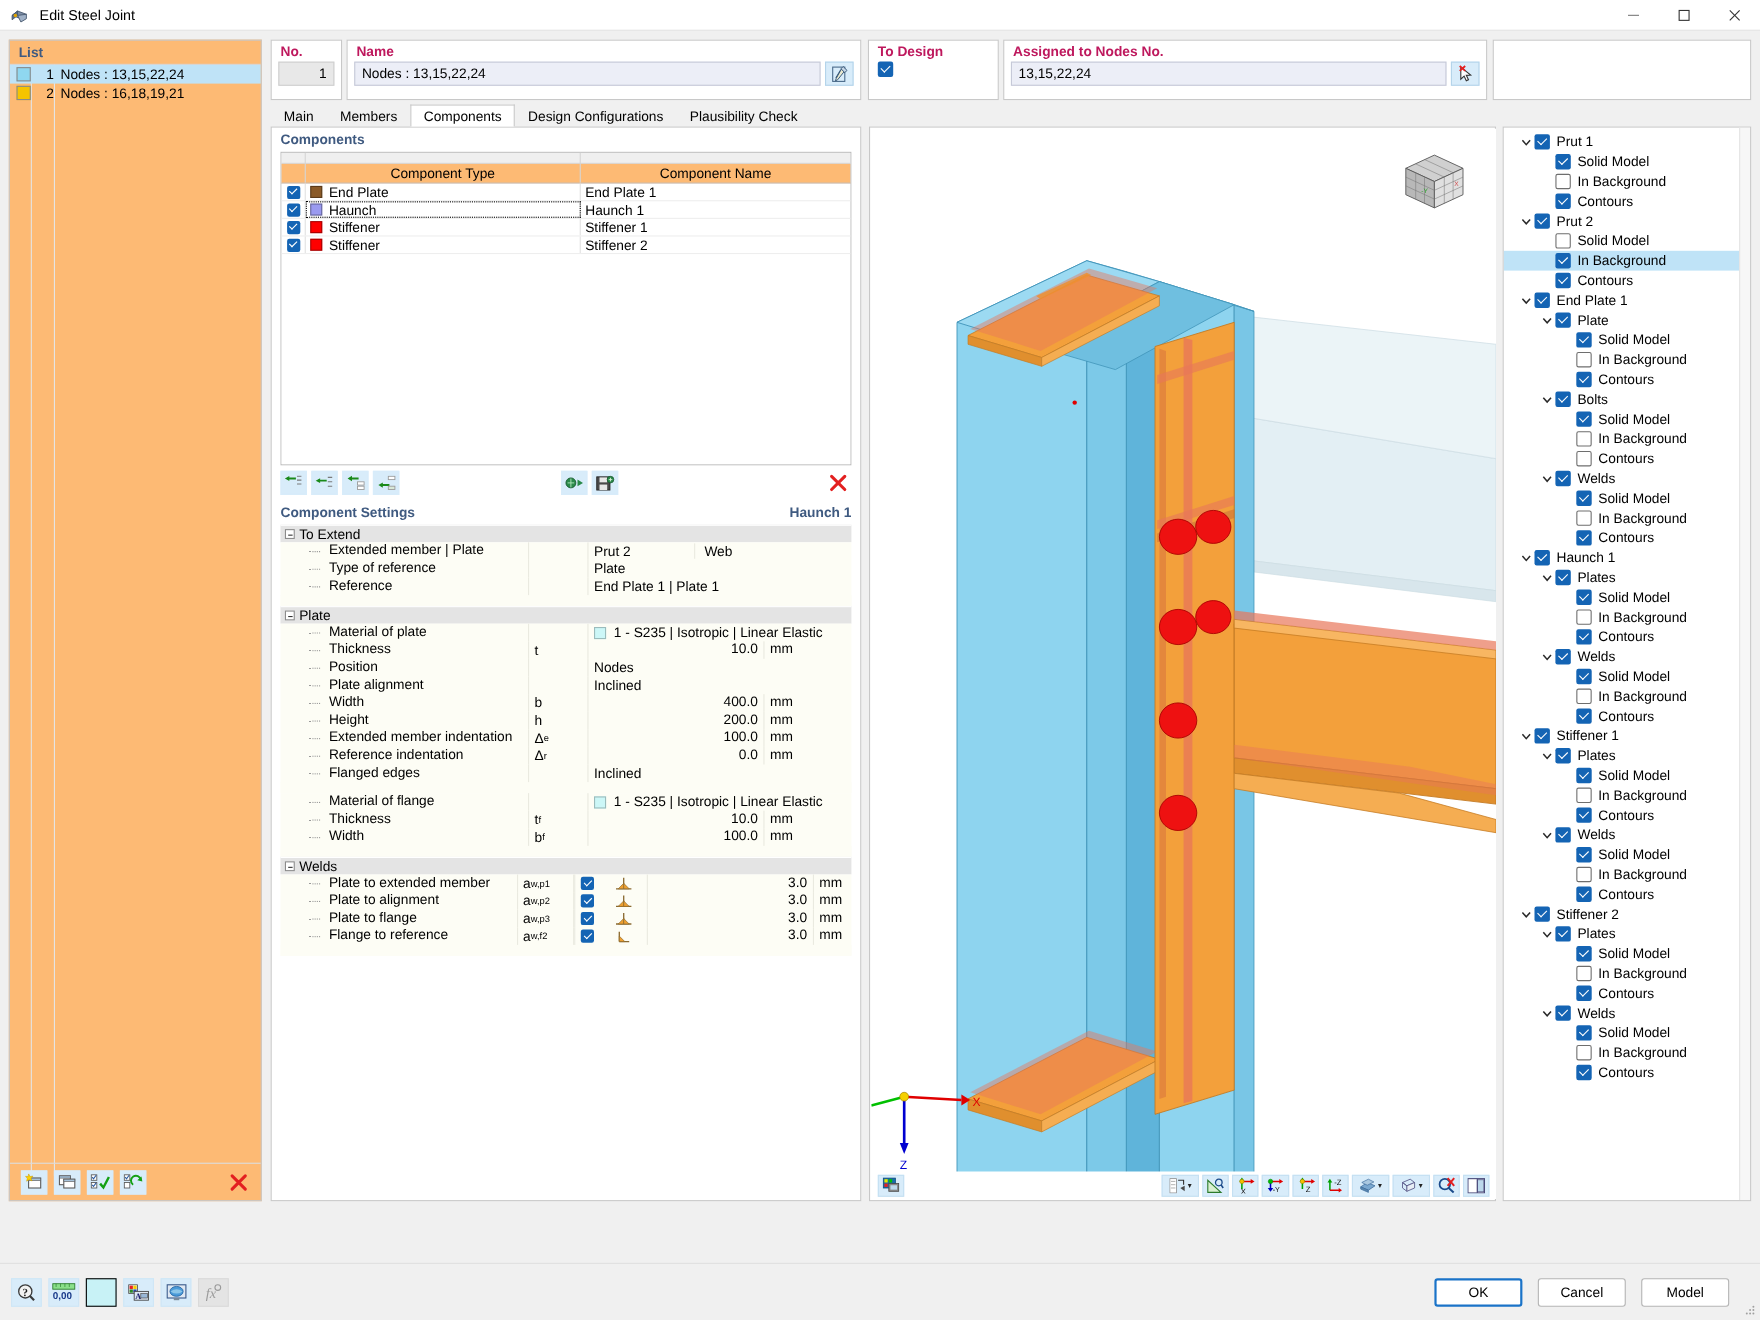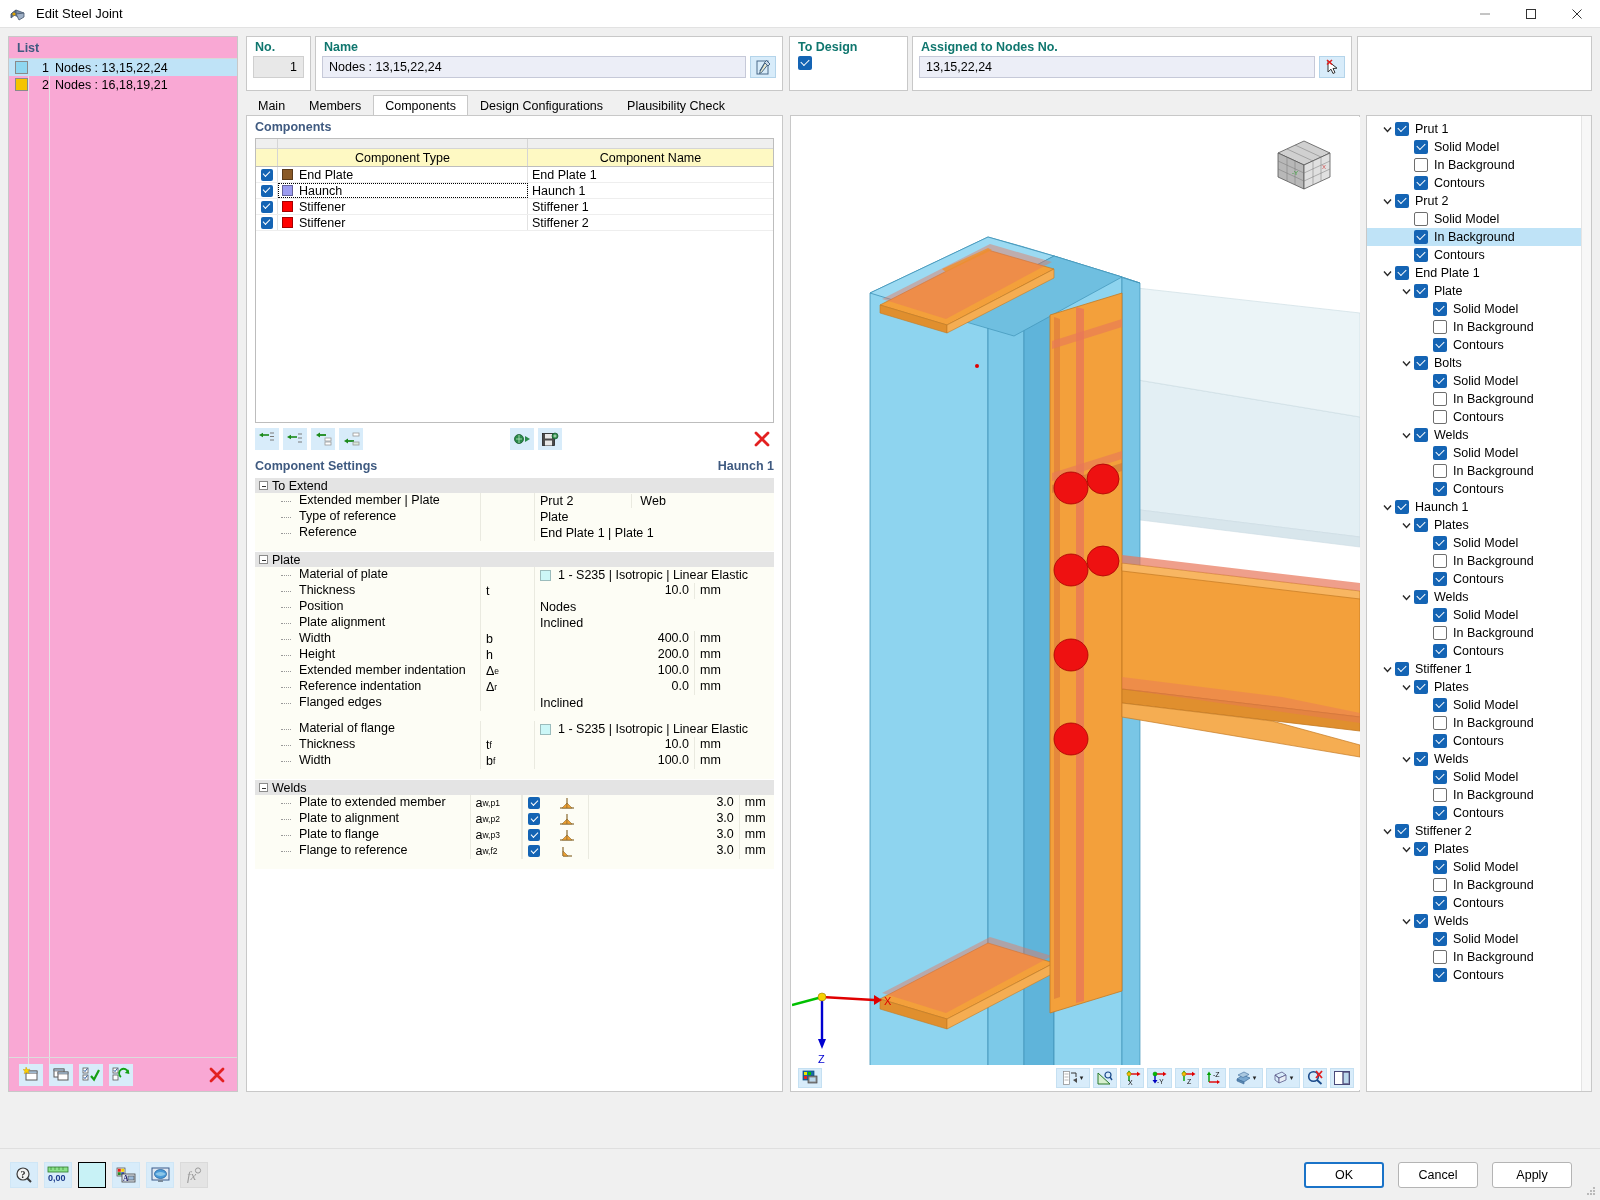--- a/index.html
+++ b/index.html
@@ -22,21 +22,21 @@
   }
   .title-icon { margin-left:9px; width:18px; height:18px; position:relative; }
   .title-text { margin-left:9px; font-size:13px; color:#000; }
   .win-btns { margin-left:auto; display:flex; height:28px; }
   .win-btn { width:46px; height:28px; display:flex; align-items:center; justify-content:center;
      font-size:13px; color:#333; }
 
   
   .left-panel {
     position:absolute; left:8px; top:36px; width:230px; height:1056px;
-    background:#f9a8d4; border:1px solid #c8c8c8;
+    background:#fdba74; border:1px solid #c8c8c8;
   }
   .panel-header {
     font-weight:bold; color:#3f5a80; font-size:12.5px;
     padding:4px 8px 3px 8px;
   }
   .list-hdr-line { border-bottom:1px solid #d8d8d8; }
   .list-row { display:flex; align-items:center; height:17px; font-size:12.5px; padding-left:6px; }
   .list-row.sel { background:#bfe3f7; }
   .swatch { width:13px; height:13px; border:1px solid #8a8a8a; margin-right:7px; flex:0 0 auto;}
   .list-idx { width:14px; text-align:right; margin-right:6px; }
@@ -48,21 +48,21 @@
   }
   .tbtn {
     width:24px; height:22px; background:#d8ecfa; border:1px solid #d8ecfa;
     display:flex; align-items:center; justify-content:center; position:relative;
   }
   .tbtn.redx { margin-left:auto; margin-right:8px; background:transparent; border:none;
      color:#e32020; font-weight:bold; font-size:17px; }
 
   
   .fld-box { position:absolute; background:#fff; border:1px solid #c8c8c8; }
-  .fld-label { font-weight:bold; color:#0f766e; font-size:12.5px; padding:3px 8px 2px 8px; }
+  .fld-label { font-weight:bold; color:#be185d; font-size:12.5px; padding:3px 8px 2px 8px; }
   .fld-input {
     margin:0 6px 6px 6px; height:22px; background:#eceef7; border:1px solid #c6c9d8;
     display:flex; align-items:center; padding:0 6px; font-size:12.5px;
   }
   .fld-input.ro { background:#e8e8e8; border-color:#cfcfcf; justify-content:flex-end; }
 
   #f-no { left:246px; top:36px; width:65px; height:55px; }
   #f-name { left:315px; top:36px; width:468px; height:55px; }
   #f-design { left:789px; top:36px; width:119px; height:55px; }
   #f-nodes { left:912px; top:36px; width:440px; height:55px; }
@@ -105,21 +105,21 @@
   .sect-title {
     font-weight:bold; color:#3f5a80; font-size:12.5px; padding:4px 8px 4px 8px;
     display:flex; justify-content:space-between;
   }
   .sect-title .right { color:#3f5a80; }
 
   
   .cgrid { margin:0 8px; border:1px solid #bdbdbd; }
   .cg-topbar { height:10px; background:#efefef; border-bottom:1px solid #d5d5d5; display:flex; }
   .cg-topbar i { display:block; height:10px; border-right:1px solid #d5d5d5; }
-  .cg-head { display:flex; height:18px; background:#fef9c3; border-bottom:1px solid #bdbdbd;
+  .cg-head { display:flex; height:18px; background:#fdba74; border-bottom:1px solid #bdbdbd;
              font-size:12.5px; }
   .cg-head > div { display:flex; align-items:center; justify-content:center;
                    border-right:1px solid #d5d5d5; }
   .c-chk { width:22px; }
   .c-type { width:250px; }
   .c-name { flex:1; border-right:none !important; }
   .cg-row { display:flex; height:16px; font-size:12.5px; border-bottom:1px solid #eee; }
   .cg-row > div { display:flex; align-items:center; border-right:1px solid #e2e2e2; padding:0 4px;}
   .cg-row .c-chk { justify-content:center; padding:0; }
   .cg-row .c-name { border-right:none; }
@@ -1267,21 +1267,21 @@
       <div class="bbtn dim">
         <svg width="18" height="16" viewBox="0 0 18 16">
           <text x="2" y="13" font-family="Liberation Serif" font-size="13" font-style="italic" fill="#9a9a9a">fx</text>
           <circle cx="13" cy="3.5" r="2.6" fill="none" stroke="#9a9a9a" stroke-width="1"></circle>
         </svg>
       </div>
     </div>
     <div class="bb-right">
       <div class="dlg-btn primary">OK</div>
       <div class="dlg-btn">Cancel</div>
-      <div class="dlg-btn">Apply</div>
+      <div class="dlg-btn">Model</div>
     </div>
     <svg class="resize-grip" viewBox="0 0 12 12">
       <circle cx="9" cy="3" r="0.9" fill="#a0a0a0"></circle>
       <circle cx="9" cy="6" r="0.9" fill="#a0a0a0"></circle>
       <circle cx="6" cy="6" r="0.9" fill="#a0a0a0"></circle>
       <circle cx="9" cy="9" r="0.9" fill="#a0a0a0"></circle>
       <circle cx="6" cy="9" r="0.9" fill="#a0a0a0"></circle>
       <circle cx="3" cy="9" r="0.9" fill="#a0a0a0"></circle>
     </svg>
   </div>

